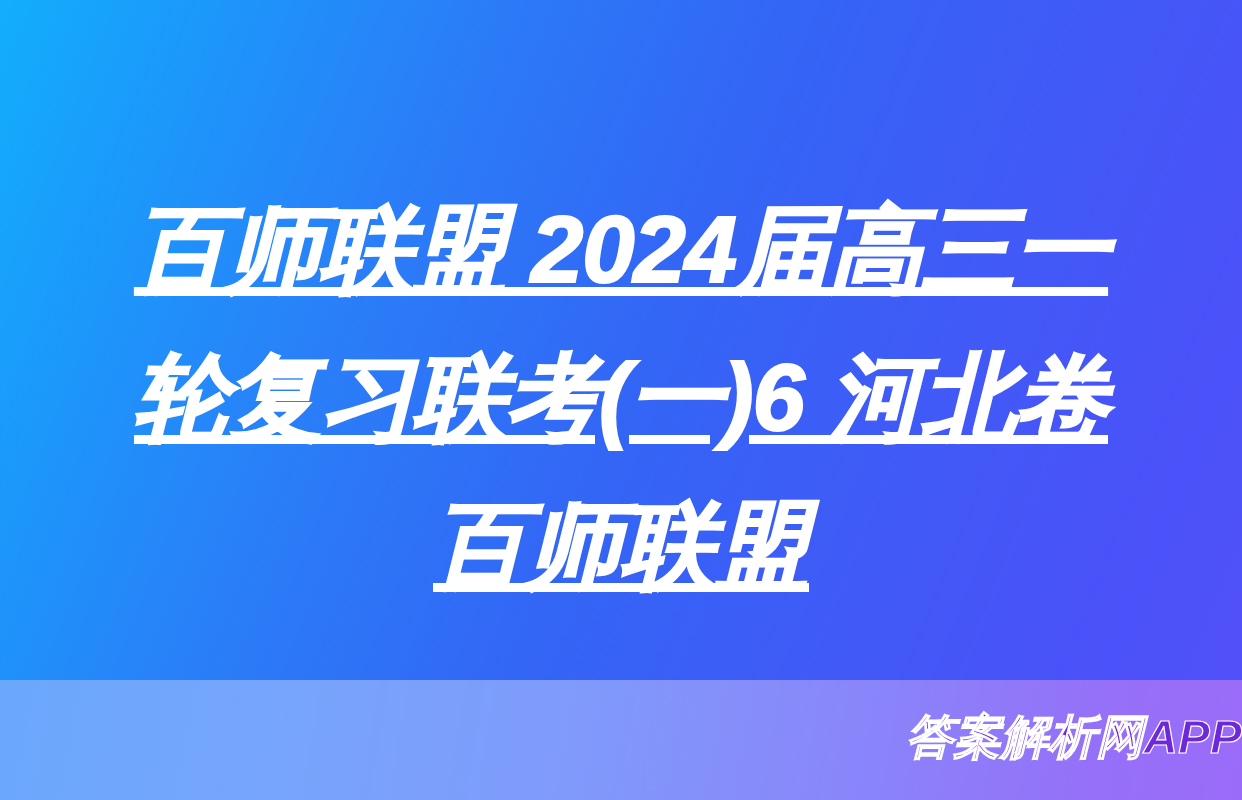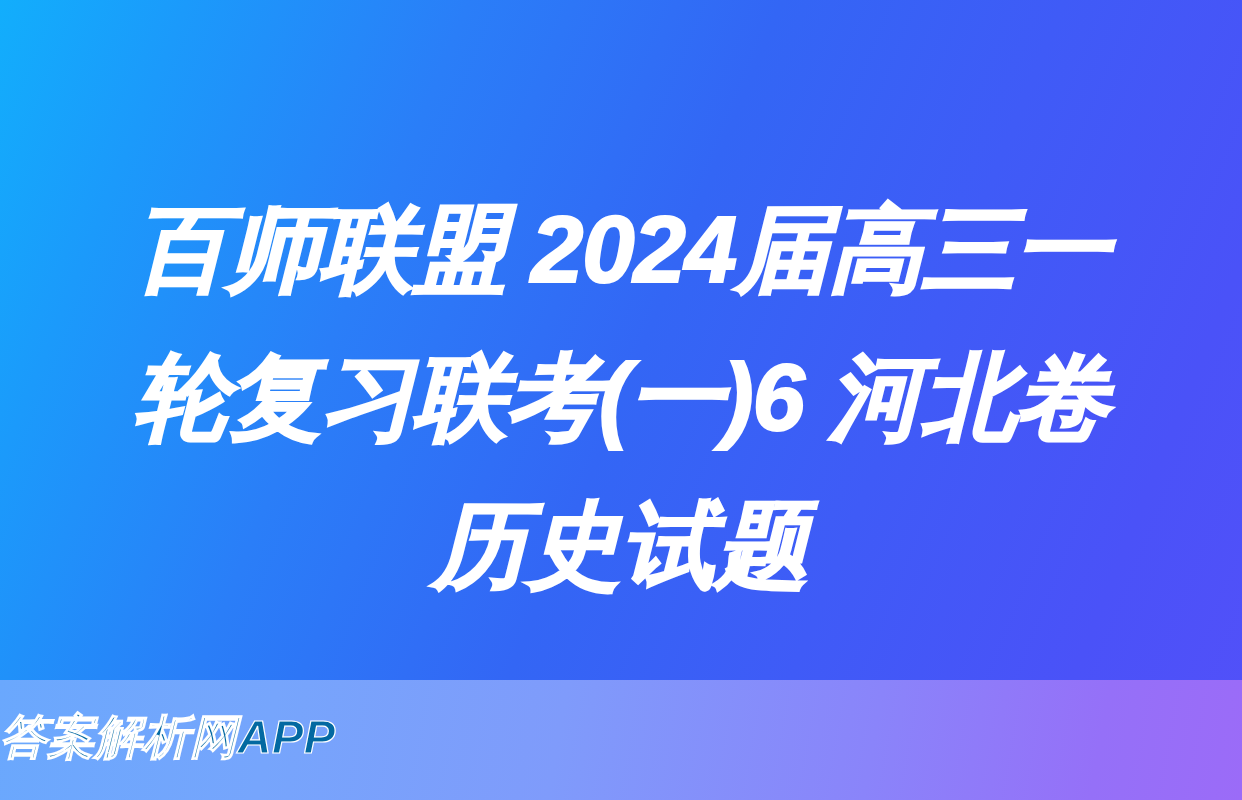--- a/index.html
+++ b/index.html
@@ -62,35 +62,36 @@
     font-weight: 700;
     font-style: italic;
     letter-spacing: 0px;
     white-space: nowrap;
     -webkit-text-stroke: 2.2px #ffffff;
   }
 
   .title-line {
     display: block;
     white-space: nowrap;
+    text-decoration: underline;
   }
 
   .title-line.line-1,
   .title-line.line-2 {
     letter-spacing: -1px;
   }
 
   
   .watermark {
     position: absolute;
     left: 0;
     top: 706px;
     width: 1242px;
-    text-align: left;
-    color: #0369a1;
+    text-align: right;
+    color: #6d28d9;
     font-size: 47px;
     line-height: 62px;
     font-weight: 700;
     font-style: italic;
     letter-spacing: 0.5px;
     white-space: nowrap;
     -webkit-text-stroke: 1.2px #ffffff;
   }
 </style>
 </head>
@@ -98,18 +99,18 @@
 
 <div id="poster">
 
   <div class="bg-base"></div>
 
   <div class="bg-bottom-band"></div>
 
   <div class="title-block">
     <span class="title-line line-1">百师联盟 2024届高三一</span>
     <span class="title-line line-2">轮复习联考(一)6 河北卷</span>
-    <span class="title-line line-3">历史试题</span>
+    <span class="title-line line-3">百师联盟</span>
   </div>
 
   <div class="watermark">答案解析网APP</div>
 
 </div>
 
 </body></html>

